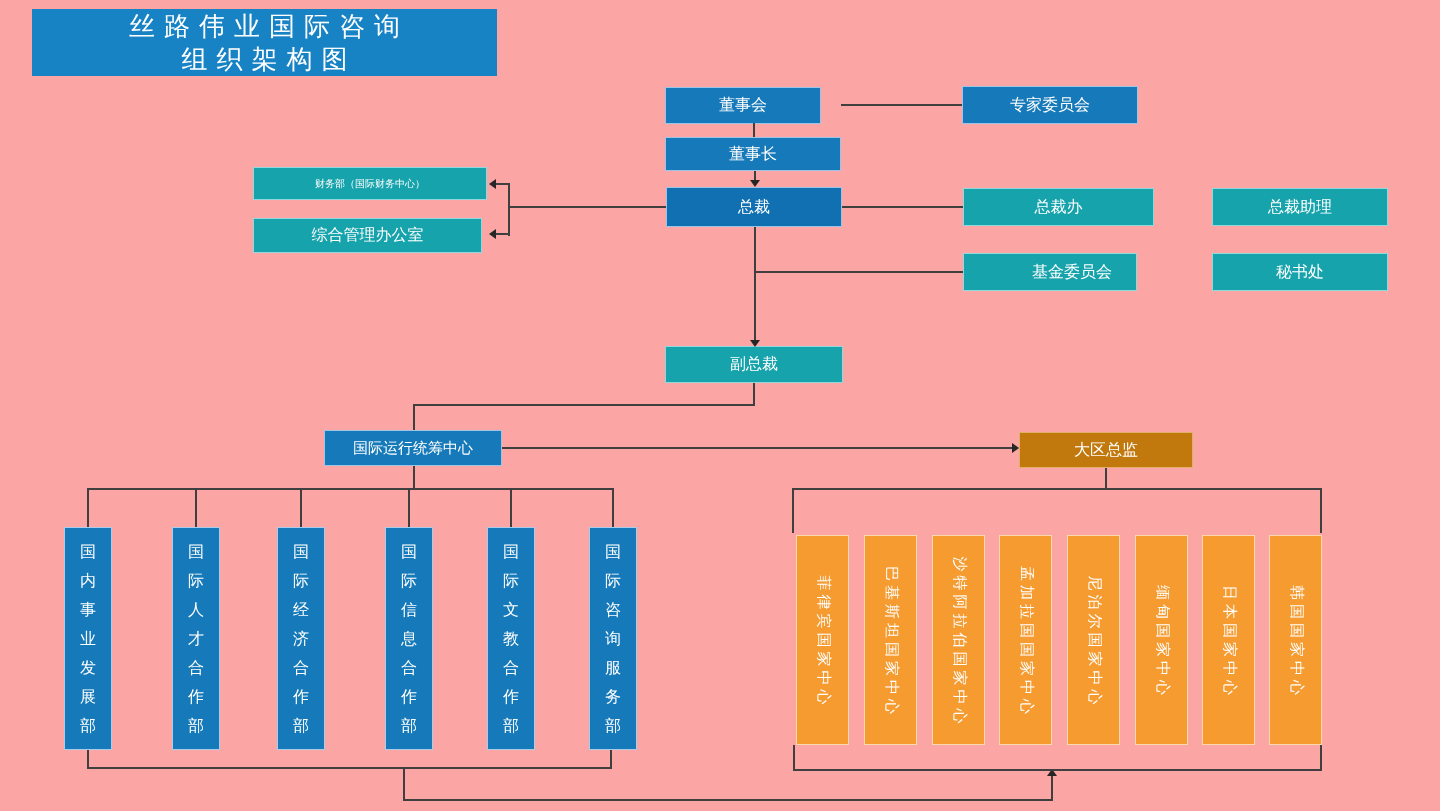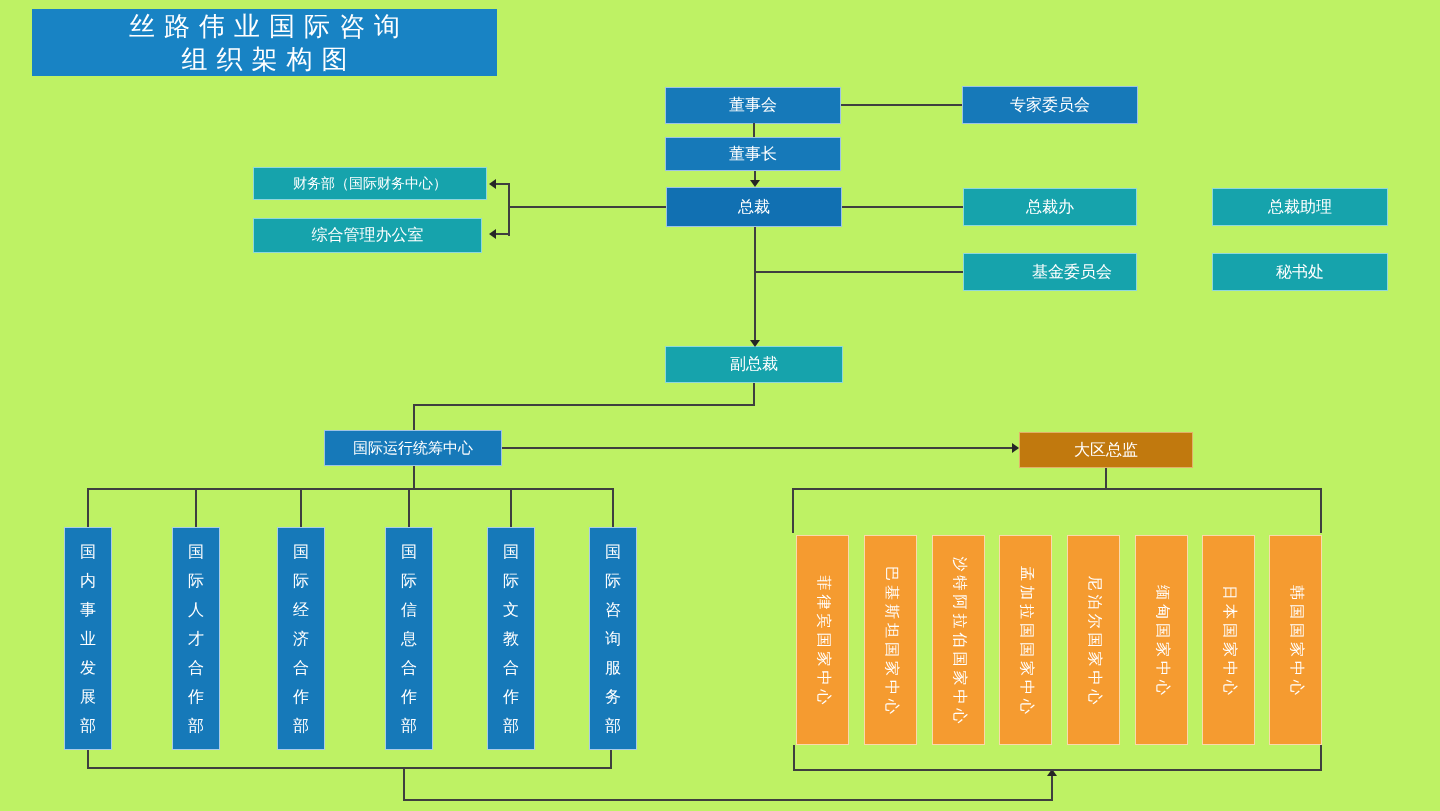--- a/index.html
+++ b/index.html
@@ -1,17 +1,17 @@
 <!DOCTYPE html>
 <html><head>
 <meta charset="utf-8">
 <style>
   html,body{margin:0;padding:0;background:#ffffff;}
   #canvas{
-    position:relative;width:1440px;height:811px;background:#bef264;overflow:hidden;
+    position:relative;width:1440px;height:811px;background:#fca5a5;overflow:hidden;
     font-family:"Liberation Sans", sans-serif;
   }
   .node{
     position:absolute;display:flex;align-items:center;justify-content:center;
     color:#ffffff;font-size:16px;text-align:center;box-sizing:border-box;
     border:1px solid rgba(255,255,255,0.45);
   }
   .blue{background:#1679B9;border-color:#9DC3E6;}
   .titlebox{
     background:#1883C4;border:none;flex-direction:column;
@@ -39,41 +39,41 @@
 </head>
 <body>
 
 <div id="canvas">
 
   <div class="node titlebox" style="left:32px;top:9px;width:465px;height:67px;">
     <div>丝路伟业国际咨询</div>
     <div>组织架构图</div>
   </div>
 
-  <div class="node blue" style="left:665px;top:87px;width:176px;height:37px;">
+  <div class="node blue" style="left:665px;top:87px;width:156px;height:37px;">
       <span>董事会</span>
     </div>
   <div class="node blue" style="left:962px;top:86px;width:176px;height:38px;">
       <span>专家委员会</span>
     </div>
   <div class="node blue" style="left:665px;top:137px;width:176px;height:34px;">
       <span>董事长</span>
     </div>
   <div class="node president" style="left:666px;top:187px;width:176px;height:40px;">
       <span>总裁</span>
     </div>
 
-  <div class="node teal" style="left:253px;top:167px;width:234px;height:33px;font-size:14px;">
+  <div class="node teal" style="left:253px;top:167px;width:234px;height:33px;font-size:10px;">
       <span>财务部（国际财务中心）</span>
     </div>
   <div class="node teal" style="left:253px;top:218px;width:229px;height:35px;">
       <span>综合管理办公室</span>
     </div>
 
-  <div class="node teal" style="left:963px;top:188px;width:174px;height:38px;font-family:Liberation Serif, serif;">
+  <div class="node teal" style="left:963px;top:188px;width:191px;height:38px;font-family:Liberation Serif, serif;">
       <span>总裁办</span>
     </div>
   <div class="node teal" style="left:1212px;top:188px;width:176px;height:38px;">
       <span>总裁助理</span>
     </div>
   <div class="node teal" style="left:963px;top:253px;width:174px;height:38px;padding-left:44px;">
       <span>基金委员会</span>
     </div>
   <div class="node teal" style="left:1212px;top:253px;width:176px;height:38px;">
       <span>秘书处</span>

